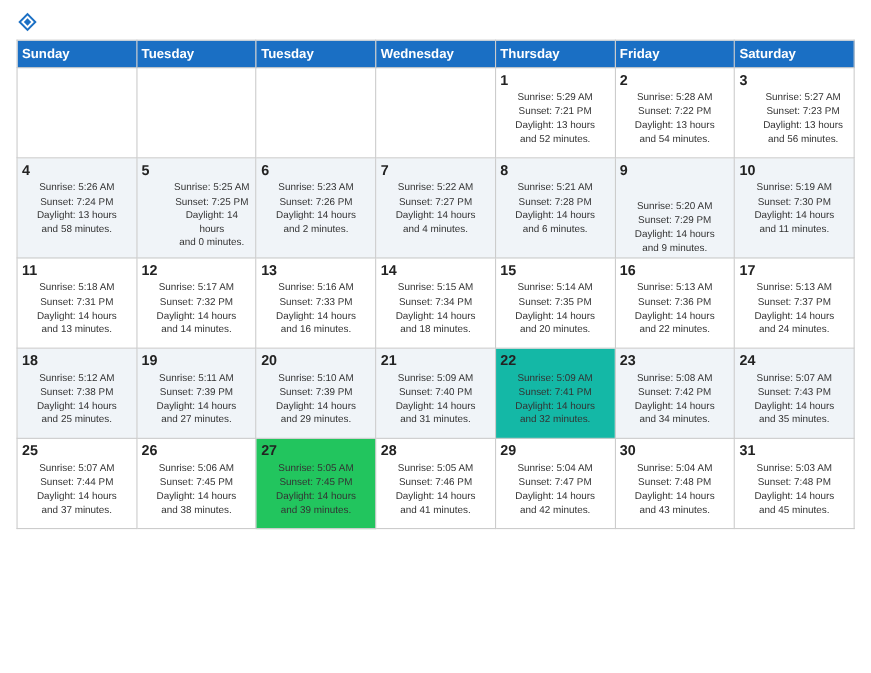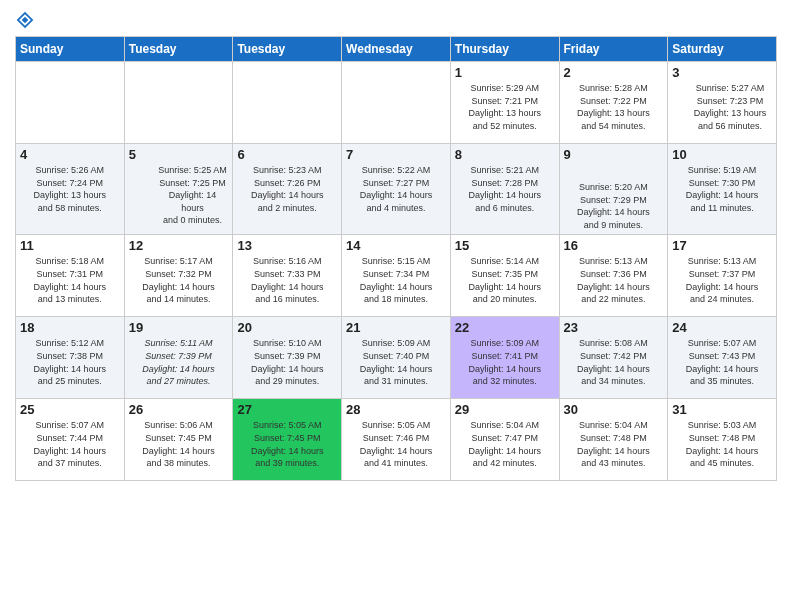--- a/index.html
+++ b/index.html
@@ -256,40 +256,40 @@
         <tr>
           <td style="background: rgb(240, 244, 248);">
             <span class="day-num">18</span>
             <div class="day-info" style="white-space: pre-line;">Sunrise: 5:12 AM
 Sunset: 7:38 PM
 Daylight: 14 hours
 and 25 minutes.</div>
           </td>
           <td style="background: rgb(240, 244, 248);">
             <span class="day-num">19</span>
-            <div class="day-info" style="white-space: pre-line; font-style: italic;">Sunrise: 5:11 AM
+            <div class="day-info" style="white-space: pre-line;">Sunrise: 5:11 AM
 Sunset: 7:39 PM
 Daylight: 14 hours
 and 27 minutes.</div>
           </td>
           <td style="background: rgb(240, 244, 248);">
             <span class="day-num">20</span>
             <div class="day-info" style="white-space: pre-line;">Sunrise: 5:10 AM
 Sunset: 7:39 PM
 Daylight: 14 hours
 and 29 minutes.</div>
           </td>
           <td style="background: rgb(240, 244, 248);">
             <span class="day-num">21</span>
             <div class="day-info" style="white-space: pre-line;">Sunrise: 5:09 AM
 Sunset: 7:40 PM
 Daylight: 14 hours
 and 31 minutes.</div>
           </td>
-          <td style="background: #c4b5fd;">
+          <td style="background: #14b8a6;">
             <span class="day-num">22</span>
             <div class="day-info" style="white-space: pre-line;">Sunrise: 5:09 AM
 Sunset: 7:41 PM
 Daylight: 14 hours
 and 32 minutes.</div>
           </td>
           <td style="background: rgb(240, 244, 248);">
             <span class="day-num">23</span>
             <div class="day-info" style="white-space: pre-line;">Sunrise: 5:08 AM
 Sunset: 7:42 PM

